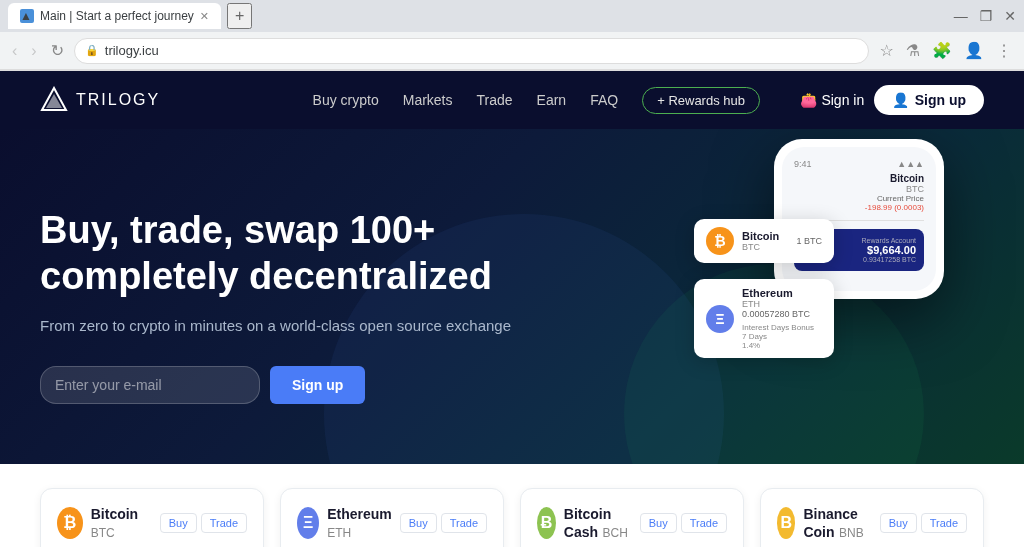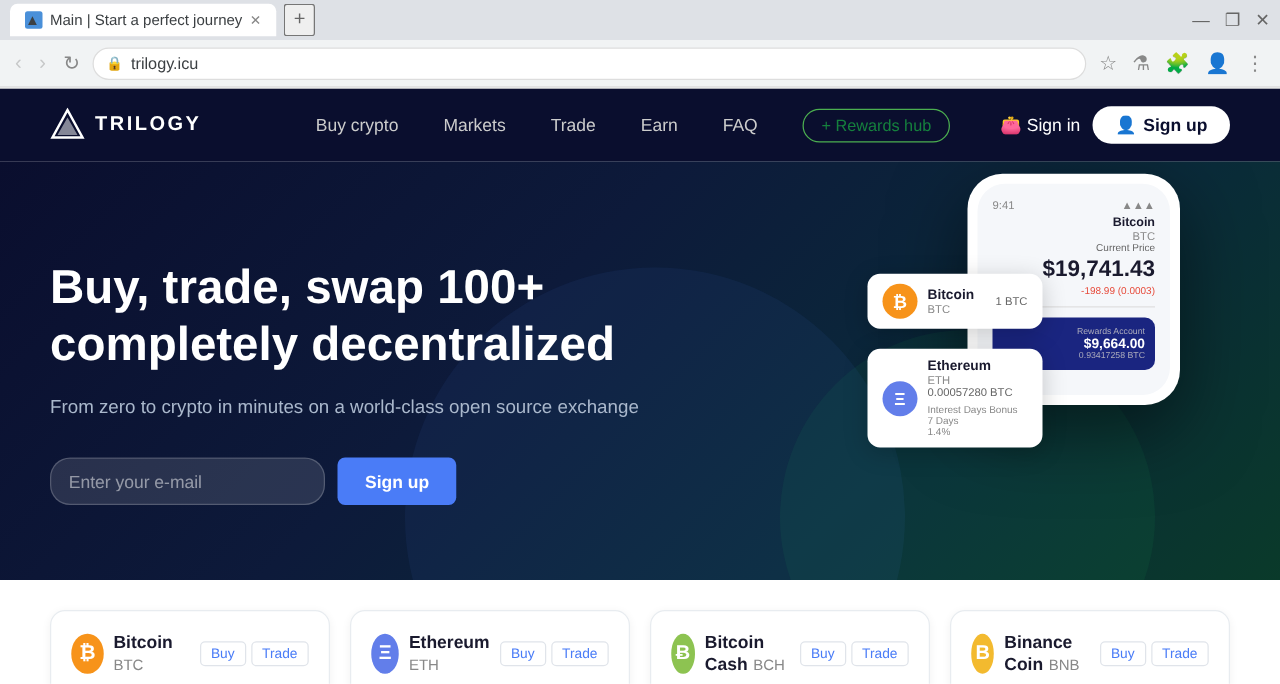--- a/index.html
+++ b/index.html
@@ -26,24 +26,24 @@
     .toolbar-icons { display: flex; gap: 4px; align-items: center; }
     .toolbar-icon-btn { background: none; border: none; cursor: pointer; color: #888; font-size: 16px; padding: 4px; }
 
     
     .page { height: 100%; }
 
     
     .site-nav { background: #0a0e2e; display: flex; align-items: center; padding: 0 40px; height: 58px; position: relative; z-index: 10; }
     .logo { display: flex; align-items: center; gap: 8px; margin-right: auto; }
     .logo-icon { width: 28px; height: 28px; }
-    .logo-text { color: #fff; font-size: 16px; font-weight: 700; letter-spacing: 2px; }
-    .nav-links { display: flex; align-items: center; gap: 36px; margin-right: 20px; }
+    .logo-text { color: #fff; font-size: 16px; font-weight: 400; letter-spacing: 2px; }
+    .nav-links { display: flex; align-items: center; gap: 24px; margin-right: 20px; }
     .nav-link { color: #ccc; font-size: 14px; text-decoration: none; cursor: pointer; }
-    .rewards-btn { background: transparent; border: 1.5px solid #4CAF50; color: #15803d; border-radius: 20px; padding: 5px 14px; font-size: 13px; cursor: pointer; }
+    .rewards-btn { background: transparent; border: 1.5px solid #4CAF50; color: #e5e5e5; border-radius: 20px; padding: 5px 14px; font-size: 13px; cursor: pointer; }
     .auth-buttons { display: flex; align-items: center; gap: 10px; margin-left: 20px; }
     .signin-btn { background: none; border: none; color: #fff; font-size: 14px; cursor: pointer; display: flex; align-items: center; gap: 4px; }
     .signup-btn { background: #fff; color: #0a0e2e; border: none; border-radius: 20px; padding: 7px 18px; font-size: 14px; font-weight: 600; cursor: pointer; display: flex; align-items: center; gap: 5px; }
 
     
     .hero { background: linear-gradient(135deg, #0a0e2e 0%, #0d1a3a 40%, #0a2a3a 70%, #0a3a2a 100%); min-height: 330px; position: relative; display: flex; align-items: center; padding: 40px 40px 60px; overflow: hidden; }
     .hero-content { max-width: 480px; z-index: 2; margin-top: 39px; }
     .hero-title { font-size: 38px; font-weight: 800; color: #fff; line-height: 1.2; margin-bottom: 16px; }
     .hero-subtitle { font-size: 15px; color: #aab8cc; margin-bottom: 28px; line-height: 1.5; }
     .hero-form { display: flex; gap: 10px; }
@@ -175,21 +175,20 @@
       <div style="position:relative;">
         <div class="phone-outer">
           <div class="phone-screen">
             <div class="phone-header">
               <span>9:41</span>
               <span>▲▲▲</span>
             </div>
             <div style="font-size:10px;font-weight:700;color:#1a1a2e;">Bitcoin</div>
             <div style="font-size:9px;color:#888;">BTC</div>
             <div class="phone-price-label">Current Price</div>
-            <div class="phone-price">$19,741.43</div>
             <div class="phone-change">-198.99 (0.0003)</div>
             <div class="phone-divider"></div>
             <div class="phone-rewards">
               <div class="phone-rewards-label">Rewards Account</div>
               <div class="phone-rewards-value">$9,664.00</div>
               <div class="phone-rewards-sub">0.93417258 BTC</div>
             </div>
           </div>
         </div>
 

